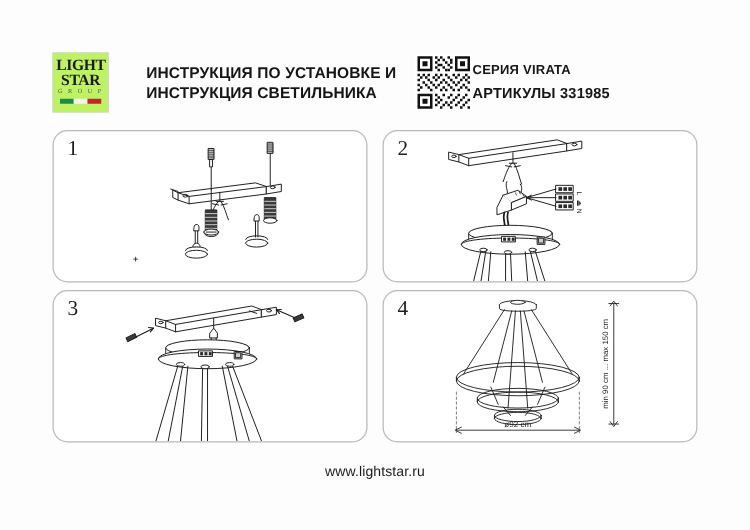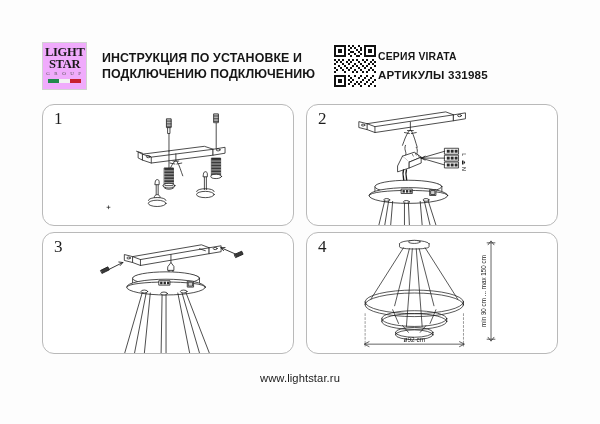--- a/index.html
+++ b/index.html
@@ -28,21 +28,21 @@
     top: 38px;
     width: 516px;
     height: 56px;
     display: flex;
     align-items: center;
   }
   .logo-box {
     width: 45px;
     height: 48px;
     border: 1px solid #d2d2d2;
-    background: #f0abfc;
+    background: #bef264;
     box-sizing: border-box;
     padding: 3px 2px 2px 2px;
     display: flex;
     flex-direction: column;
     align-items: center;
     justify-content: flex-start;
     flex: 0 0 auto;
   }
   .logo-word {
     font-family: "Liberation Serif", serif;
@@ -68,21 +68,21 @@
     width: 34px;
     height: 3.5px;
     display: flex;
   }
   .logo-flag i { display: block; height: 100%; flex: 1 1 0; }
   .flag-g { background: #1f8a4c; }
   .flag-w { background: #f2f2f2; }
   .flag-r { background: #c8202e; }
 
   .title-block {
-    margin-left: 15px;
+    margin-left: 30px;
     flex: 1 1 auto;
   }
   .title-line {
     font-family: "Liberation Sans", sans-serif;
     font-weight: bold;
     font-size: 12.4px;
     line-height: 16px;
     letter-spacing: 0.1px;
     color: #151515;
     white-space: nowrap;
@@ -177,21 +177,21 @@
       <div class="logo-group">G R O U P</div>
       <div class="logo-flag">
         <i class="flag-g"></i>
           <i class="flag-w"></i>
           <i class="flag-r"></i>
       </div>
     </div>
 
     <div class="title-block">
       <div class="title-line">ИНСТРУКЦИЯ ПО УСТАНОВКЕ И</div>
-      <div class="title-line">ПОДКЛЮЧЕНИЮ ПОДКЛЮЧЕНИЮ</div>
+      <div class="title-line">ИНСТРУКЦИЯ СВЕТИЛЬНИКА</div>
     </div>
 
     <div class="qr-box">
       <svg viewBox="0 0 46 46" xmlns="http://www.w3.org/2000/svg">
         <rect width="46" height="46" fill="#ffffff"></rect>
         <g fill="#111111">
 
           <rect x="2" y="2" width="12" height="12"></rect>
             <rect x="4" y="4" width="8" height="8" fill="#fff"></rect>
             <rect x="6" y="6" width="4" height="4"></rect>

